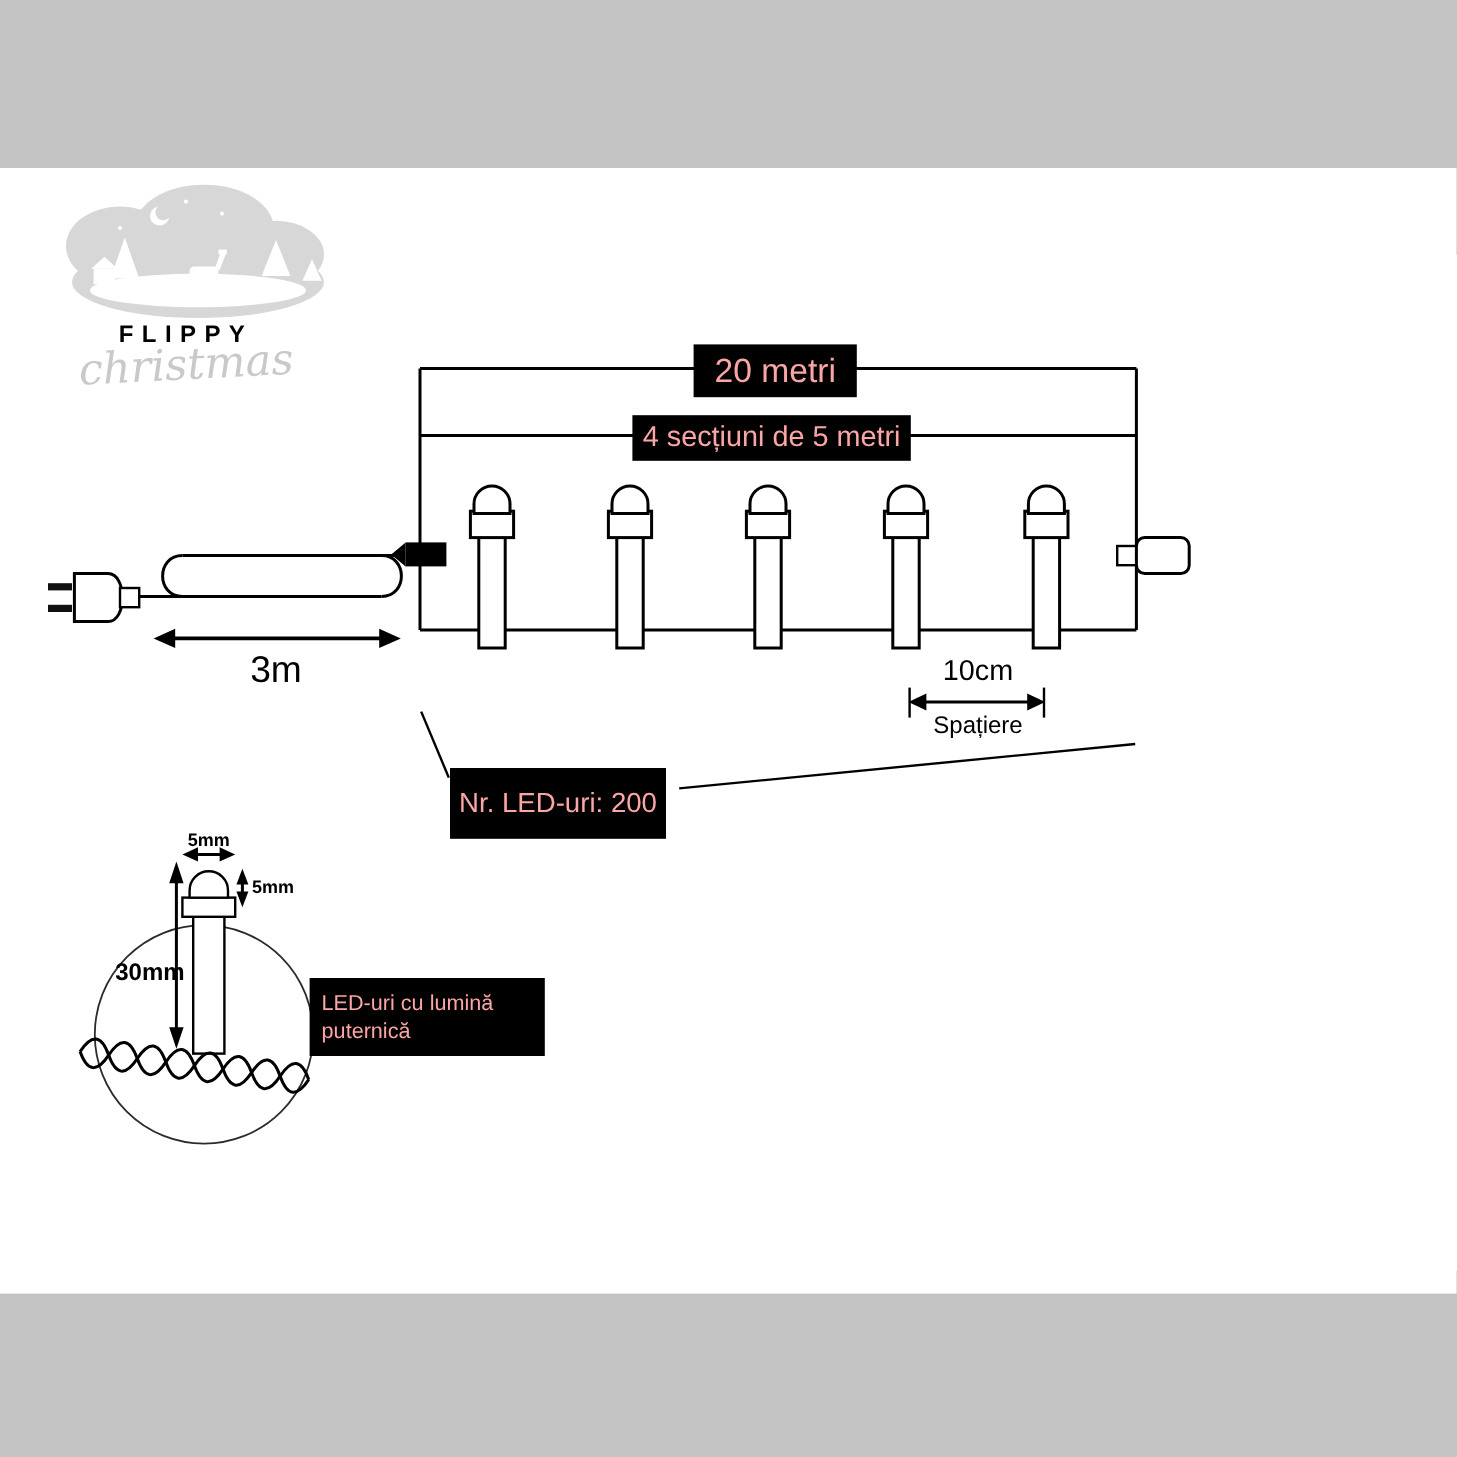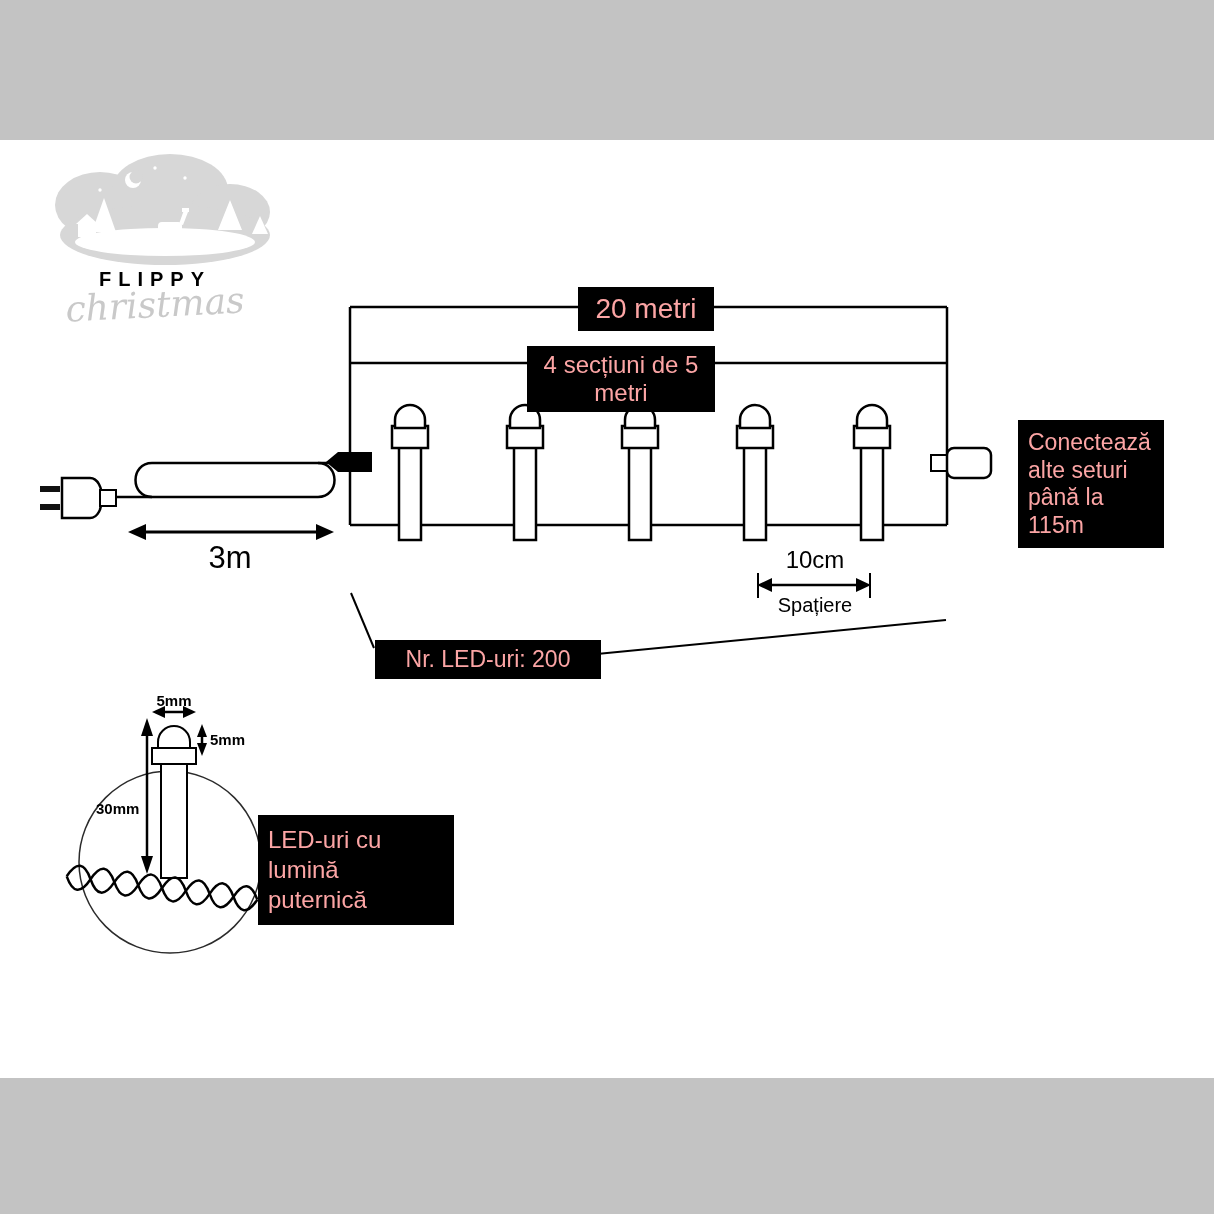--- a/index.html
+++ b/index.html
@@ -174,35 +174,34 @@
       <circle cx="106" cy="27" r="6.5" fill="#d7d7d7"></circle>
     </g>
   </svg>
 
   <div class="brand-top">FLIPPY</div>
   <div class="brand-script">christmas</div>
 
 
   <div class="blackbox center" style="left:578px;top:287px;width:136px;padding:6px 0;font-size:28px;">20 metri</div>
 
-  <div class="blackbox center" style="left:527px;top:346px;width:188px;padding:5px 0;font-size:24px;">4 secțiuni de 5 metri</div>
+  <div class="blackbox center" style="left:527px;top:346px;width:232px;padding:5px 0;font-size:24px;">4 secțiuni de 5 metri</div>
 
   <div class="lbl center" style="left:170px;top:540px;width:120px;font-size:31px;">3m</div>
 
-  <div class="blackbox" style="left:1018px;top:420px;width:126px;padding:9px 10px;font-size:23px;line-height:1.2;">Conectează alte seturi până la 115m</div>
 
   <div class="lbl center" style="left:765px;top:546px;width:100px;font-size:24px;">10cm</div>
 
   <div class="lbl center" style="left:745px;top:594px;width:140px;font-size:20px;">Spațiere</div>
 
-  <div class="blackbox center" style="left:375px;top:640px;width:226px;padding:6px 0;font-size:23px;">Nr. LED-uri: 200</div>
+  <div class="blackbox center" style="left:375px;top:640px;width:180px;padding:16px 0;font-size:23px;">Nr. LED-uri: 200</div>
 
 
   <div class="lbl center" style="left:144px;top:692px;width:60px;font-size:15px;font-weight:bold;">5mm</div>
 
   <div class="lbl" style="left:210px;top:731px;font-size:15px;font-weight:bold;">5mm</div>
 
-  <div class="lbl" style="left:96px;top:800px;font-size:15px;font-weight:bold;">30mm</div>
-
-  <div class="blackbox" style="left:258px;top:815px;width:176px;padding:10px 10px;font-size:24px;line-height:1.25;">LED-uri cu lumină puternică</div>
+  <div class="lbl" style="left:96px;top:800px;font-size:20px;font-weight:bold;">30mm</div>
+
+  <div class="blackbox" style="left:258px;top:815px;width:176px;padding:10px 10px;font-size:18px;line-height:1.25;">LED-uri cu lumină puternică</div>
 
 
 </div>
 
 </body></html>

